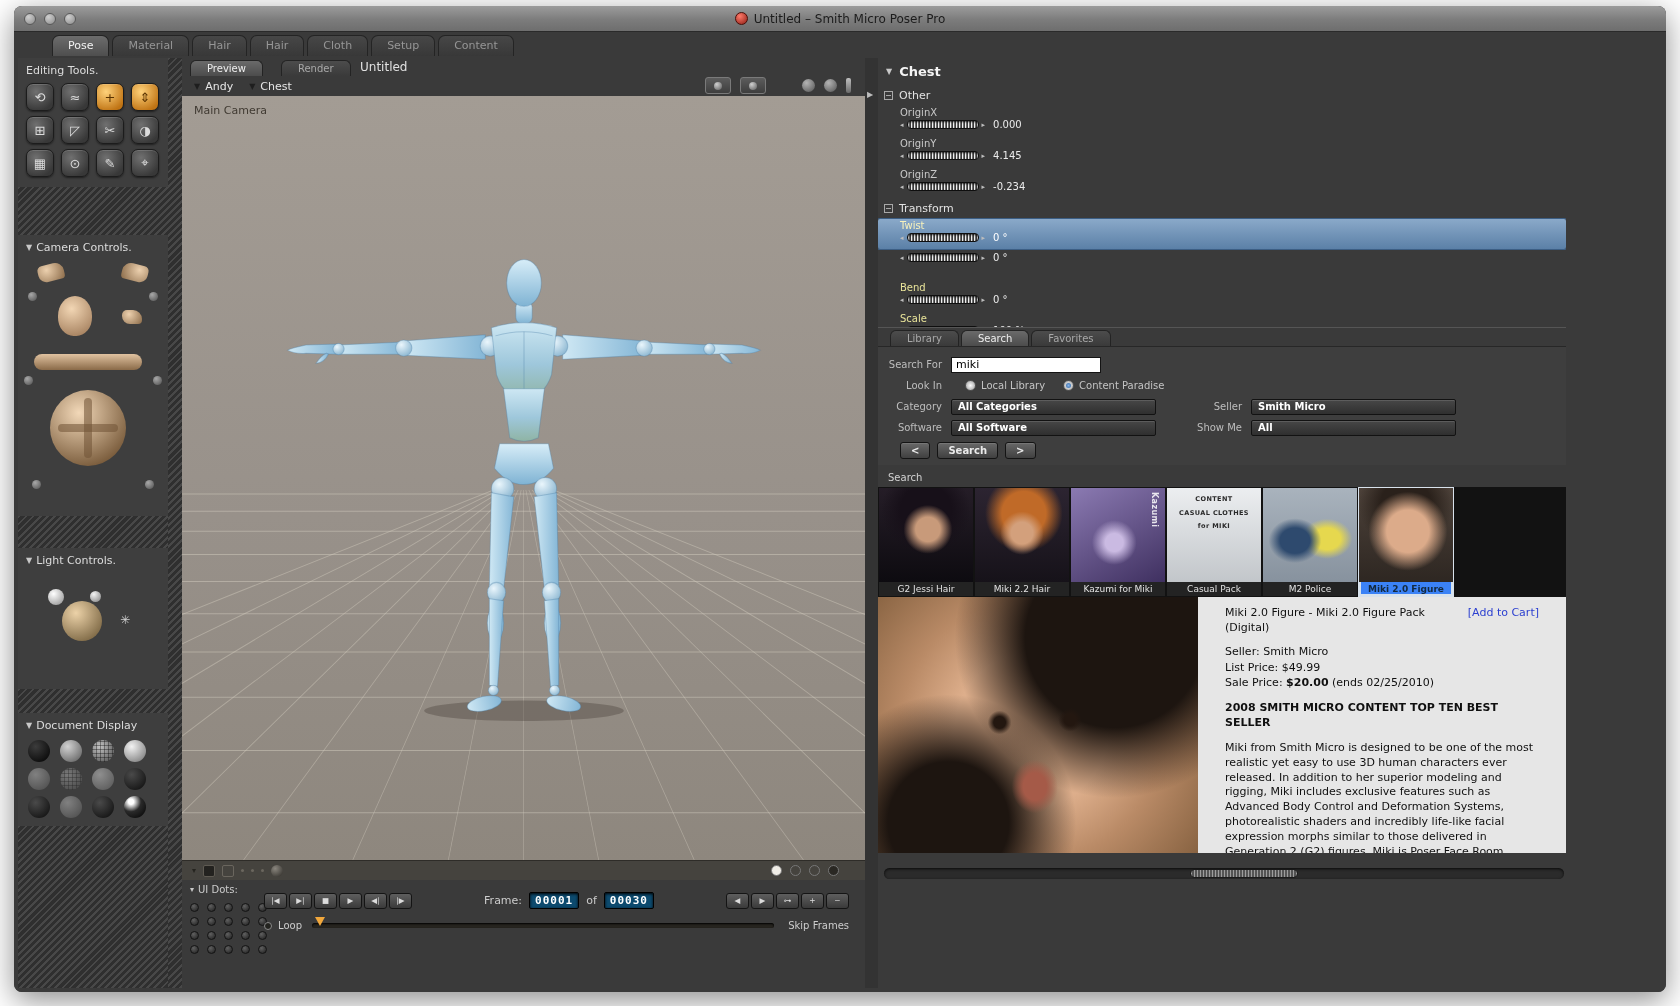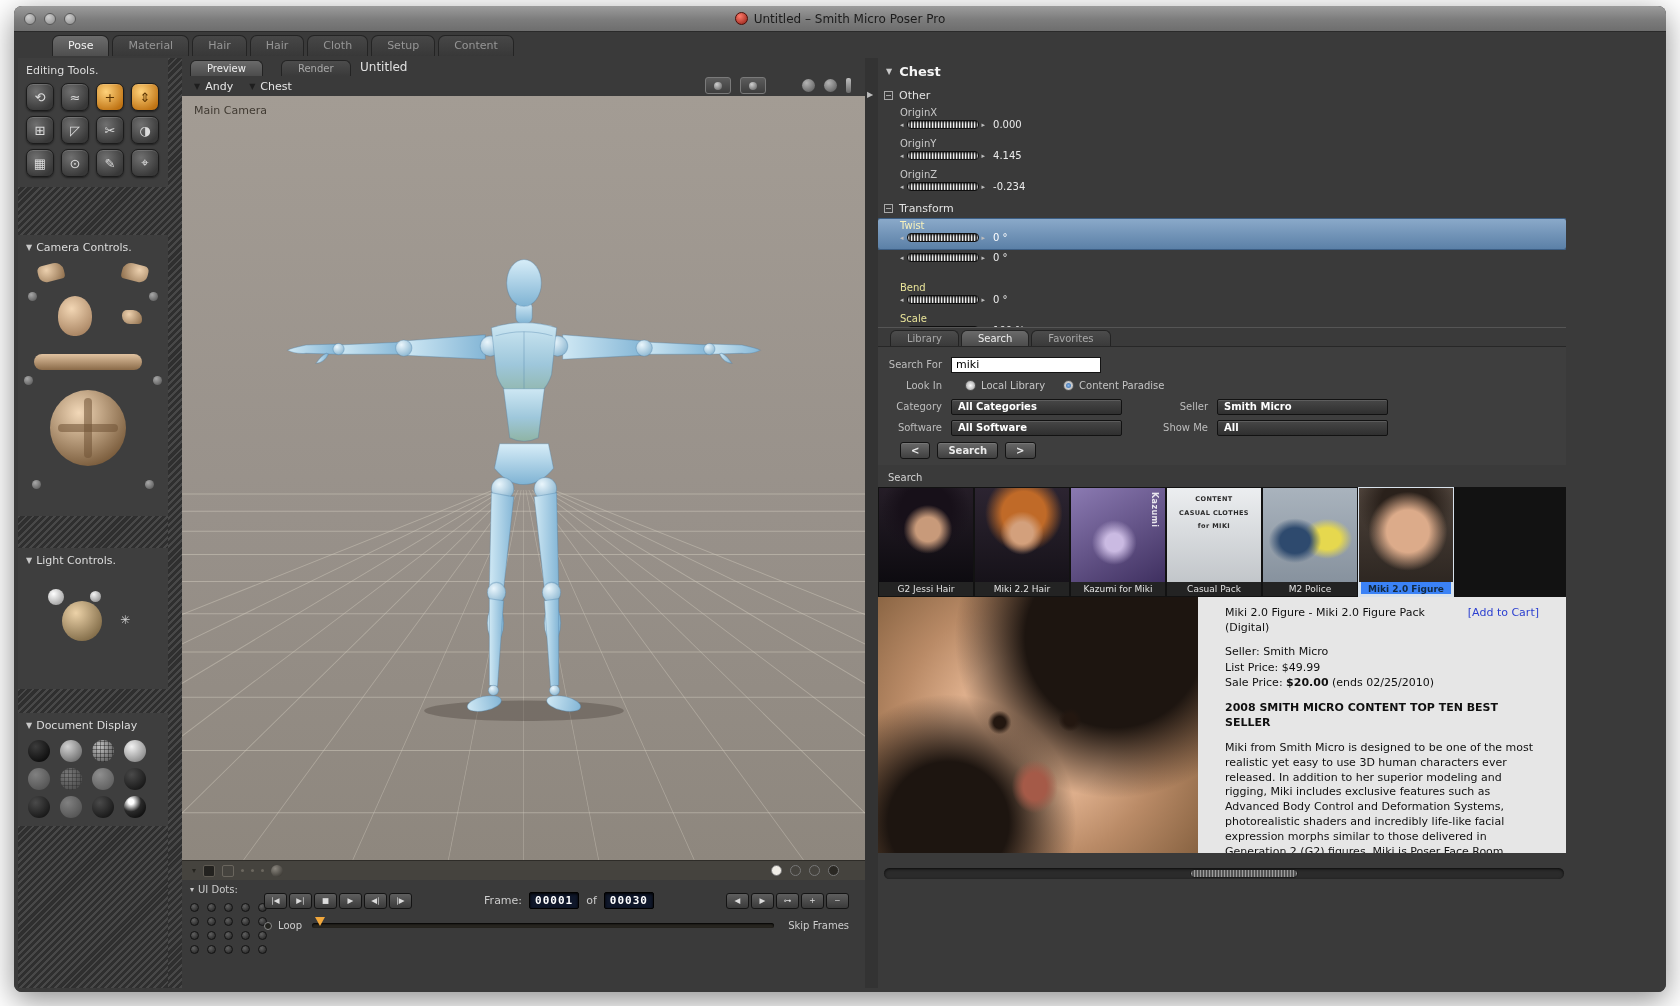--- a/index.html
+++ b/index.html
@@ -119,21 +119,21 @@
   .uidot { width:9px; height:9px; border-radius:50%; border:1px solid #141414;
     background:radial-gradient(circle at 35% 30%, #606060, #1e1e1e); }
   .timeline { flex:1; padding:12px 16px 0 4px; }
   .t-row1 { display:flex; align-items:center; }
   .transport { display:flex; gap:2px; }
   .tbtn { min-width:23px; height:16px; padding:0 3px; font-size:7.5px; color:#dcdcdc;
     background:linear-gradient(#5e5e5e,#3a3a3a); border:1px solid #141414; border-radius:3px;
     display:flex; align-items:center; justify-content:center; }
   .frame-group { display:flex; align-items:center; gap:7px; margin:0 auto; }
   .frame-label { font-size:11px; color:#cccccc; }
-  .counter { background:#0f172a; border:1px solid #000; border-radius:2px; padding:1px 5px;
+  .counter { background:#0c4a6e; border:1px solid #000; border-radius:2px; padding:1px 5px;
     color:#fff; font-family:"DejaVu Sans Mono","Liberation Mono",monospace; font-size:11px;
     font-weight:bold; letter-spacing:1px; box-shadow:inset 0 1px 3px #000; }
   .of { font-size:11px; color:#cccccc; }
   .rightbtns { display:flex; gap:2px; }
   .t-row2 { display:flex; align-items:center; margin-top:11px; }
   .loop { display:flex; align-items:center; gap:6px; font-size:10px; color:#cccccc; }
   .loopdot { width:8px; height:8px; border-radius:50%; border:1px solid #8a8a8a; background:#23231f; }
   .slider { flex:1; height:5px; margin:0 14px 0 10px; background:#26241f; border-radius:3px;
     box-shadow:inset 0 1px 2px #000; position:relative; }
   .slider-marker { position:absolute; left:3px; top:-6px; width:0; height:0;
@@ -169,21 +169,21 @@
   .frow { display:flex; align-items:center; height:21px; }
   .flabel { width:64px; text-align:right; margin-right:9px; color:#bdbdbd; }
   .flabel2 { width:82px; text-align:right; margin:0 9px 0 4px; color:#bdbdbd; }
   .sinput { width:150px; height:16px; background:#fff; border:1px solid #141414; color:#000;
     font-size:11px; padding:0 4px; font-family:inherit; }
   .radio { width:11px; height:11px; border-radius:50%; border:1px solid #555; margin:0 5px 0 14px;
     background:radial-gradient(#fdfdfd,#9a9a9a); position:relative; flex:none; }
   .radio.sel::after { content:""; position:absolute; inset:2px; border-radius:50%;
     background:radial-gradient(#8ab4e8,#28619f); }
   .rlabel { margin-right:4px; }
-  .dd { width:171px; height:16px; border:1px solid #121212; border-radius:2px; padding:0 6px;
+  .dd { width:205px; height:16px; border:1px solid #121212; border-radius:2px; padding:0 6px;
     display:flex; align-items:center; color:#fff; font-weight:bold; font-size:10px;
     background:linear-gradient(#474747,#2f2f2f); box-shadow:inset 0 1px 0 rgba(255,255,255,.12); }
   .btnrow { padding-left:22px; display:flex; gap:7px; margin-top:4px; }
   .sbtn { height:17px; min-width:27px; padding:0 10px; border:1px solid #141414; border-radius:3px;
     color:#eaeaea; font-size:10px; font-weight:bold; display:flex; align-items:center; justify-content:center;
     background:linear-gradient(#686868,#404040); box-shadow:inset 0 1px 0 rgba(255,255,255,.1); }
   .results-label { font-size:10px; color:#d2d2d2; padding:7px 0 4px 10px; }
 
   .thumbstrip { height:110px; background:#121212; display:flex; gap:2px; padding:1px; overflow:hidden; }
   .thumb { width:94px; flex:none; display:flex; flex-direction:column; }

